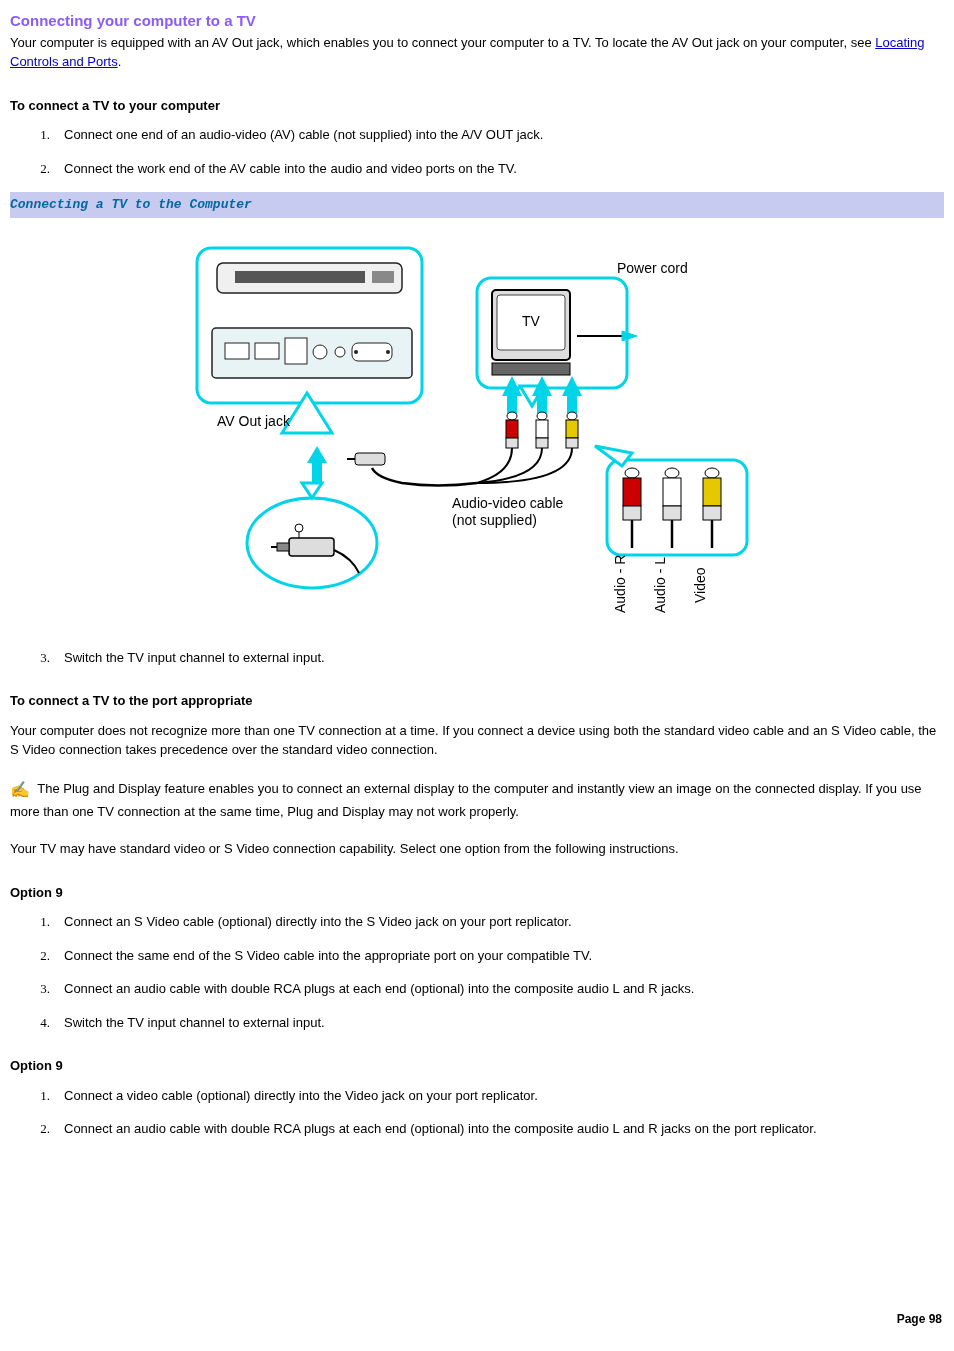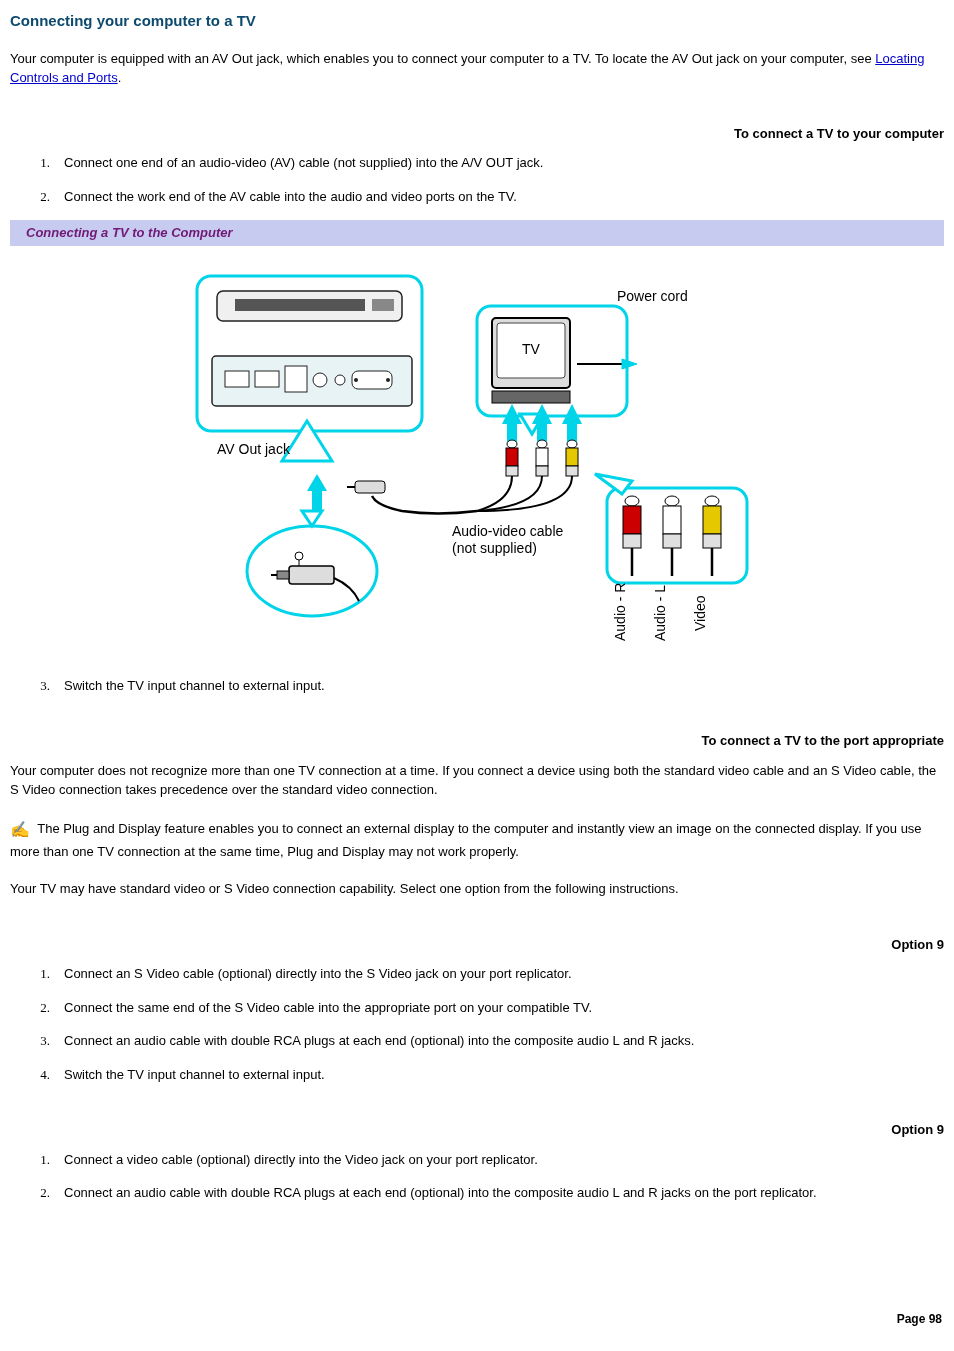--- a/index.html
+++ b/index.html
@@ -5,37 +5,35 @@
     body {
       font-family: Verdana, Geneva, sans-serif;
       font-size: 13px;
       color: #000;
       margin: 0;
       padding: 10px 10px 10px 10px;
       width: 934px;
       line-height: 1.5;
     }
     .heading1 {
-      color: #0c4a6e;
+      color: #8b5cf6;
       font-weight: bold;
       font-size: 15px;
-      margin-bottom: 16px;
     }
     .paragraph {
       margin-bottom: 18px;
     }
     a.link {
       color: #0000cc;
       text-decoration: underline;
     }
     .heading2 {
       font-weight: bold;
-      margin-top: 36px;
+      margin-top: 24px;
       margin-bottom: 10px;
-      text-align: right;
     }
     ol.numbered {
       list-style: none;
       padding-left: 0;
       margin: 0 0 10px 0;
     }
     ol.numbered li {
       display: flex;
       align-items: flex-start;
       margin-bottom: 14px;
@@ -45,26 +43,27 @@
       font-size: 13px;
       min-width: 40px;
       text-align: right;
       padding-right: 14px;
     }
     ol.numbered li .itemtext {
       flex: 1;
     }
     .figure-header {
       background: #c7cbf0;
-      color: #701a75;
+      color: #0369a1;
       font-style: italic;
       font-weight: bold;
-      padding: 3px 16px;
+      padding: 3px 0;
       margin-top: 6px;
       margin-bottom: 10px;
+      font-family: Liberation Mono, monospace;
     }
     .figure-wrap {
       display: flex;
       justify-content: center;
       margin: 10px 0 20px 0;
     }
     .note-icon {
       display: inline-block;
       font-size: 16px;
       margin-right: 4px;

